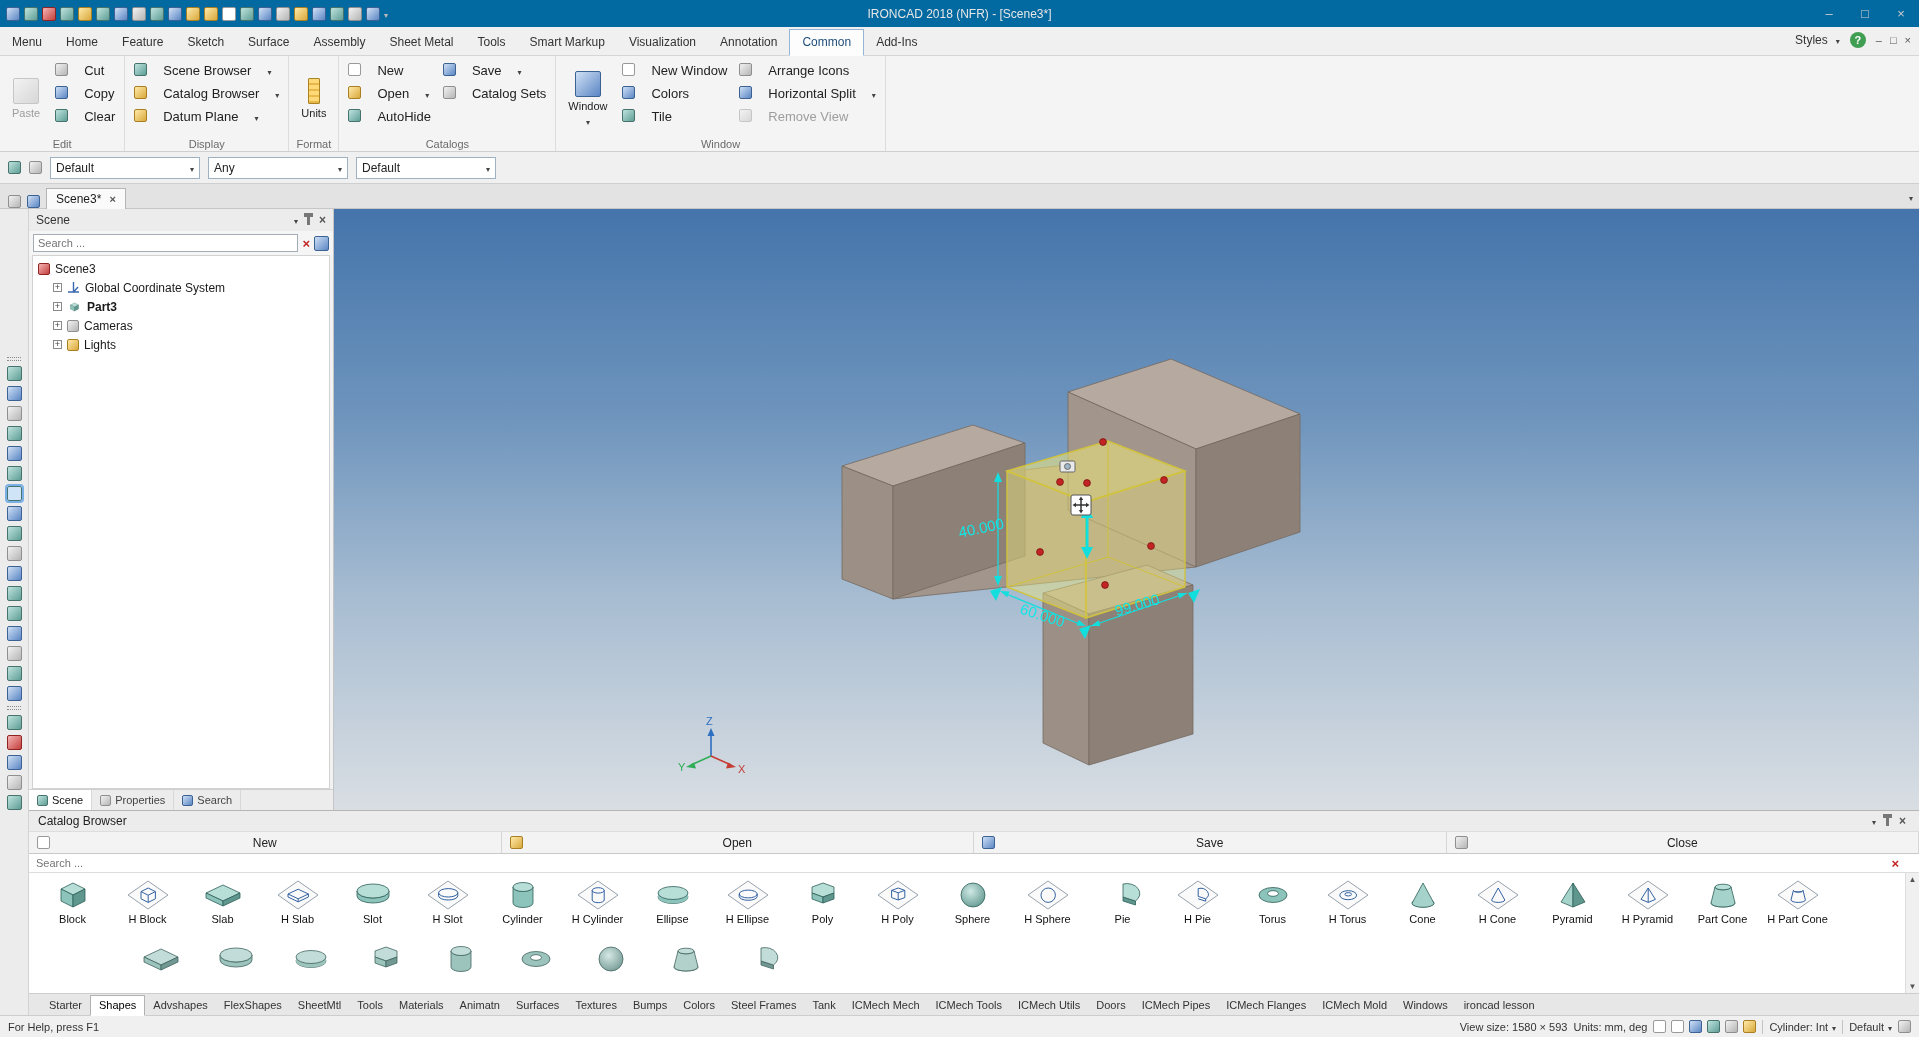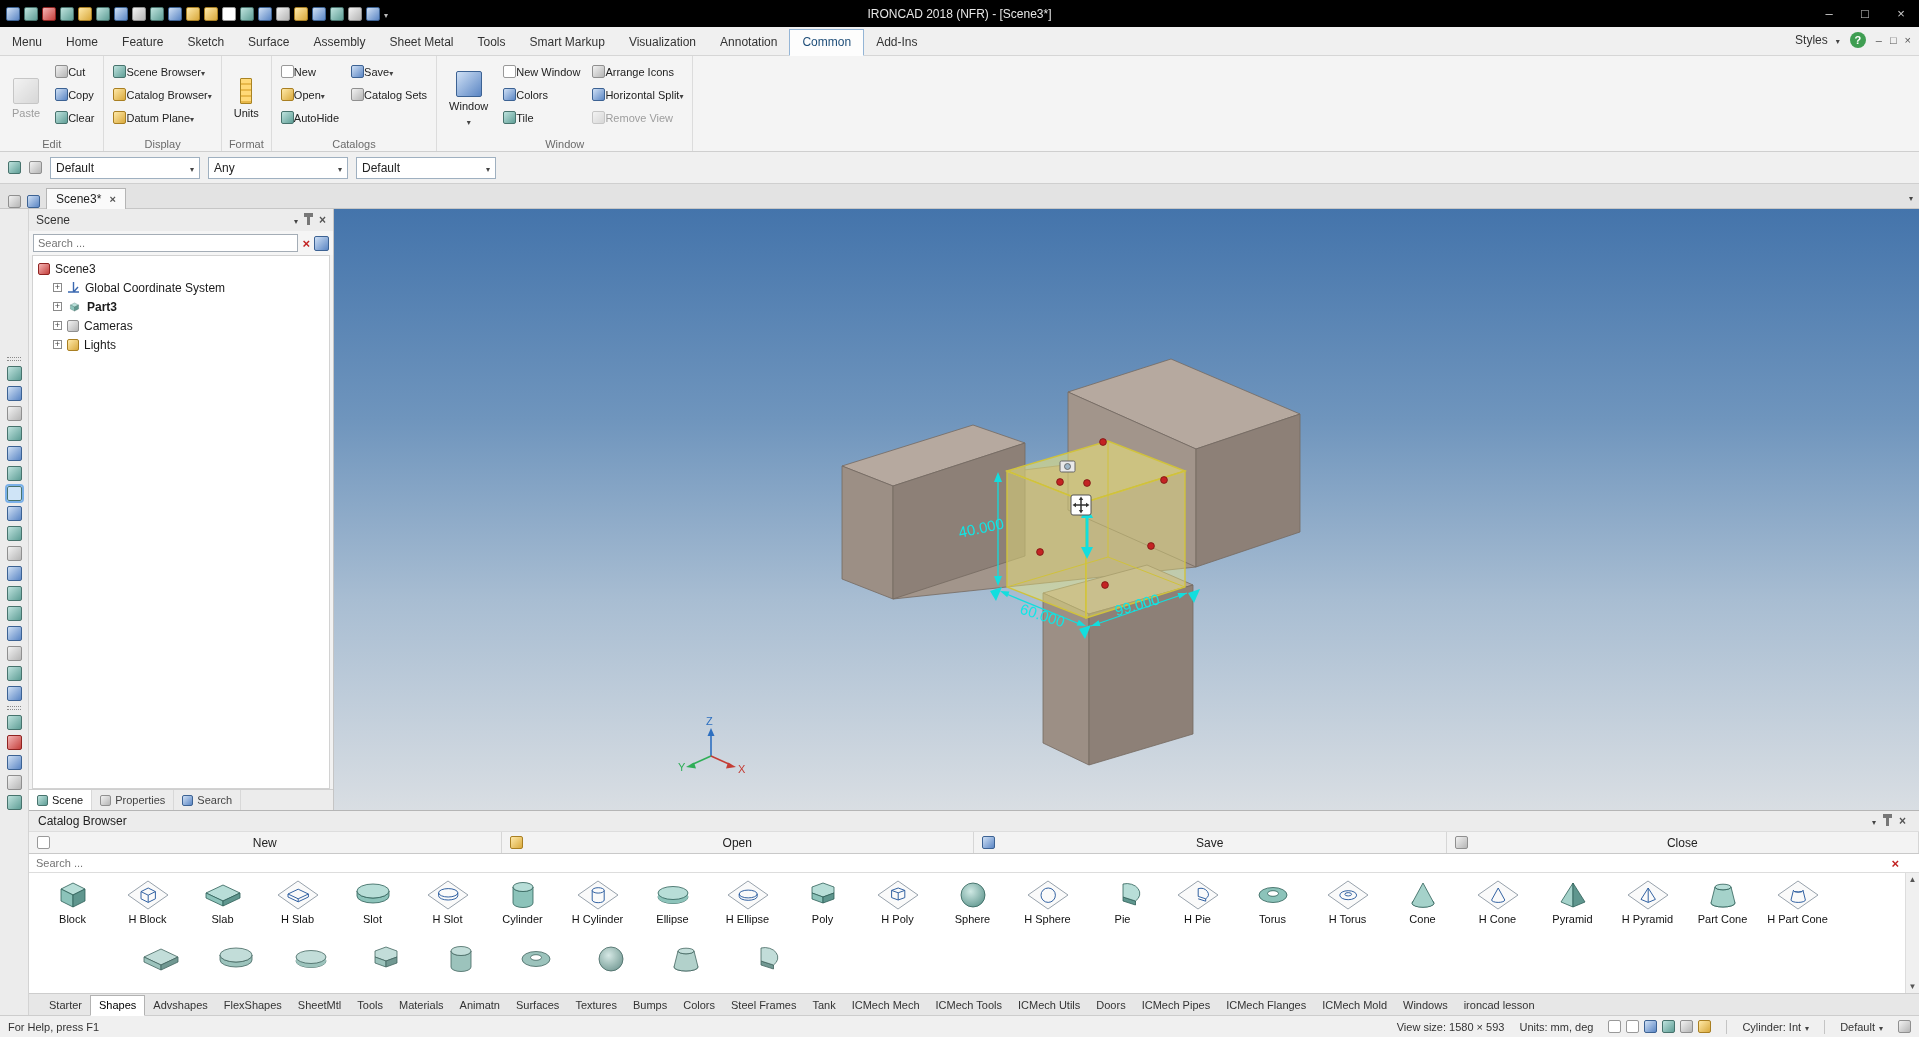--- a/index.html
+++ b/index.html
@@ -9,40 +9,40 @@
 .chip{width:13px;height:13px;border-radius:2px;flex:none;display:inline-block}
 .c-teal{background:linear-gradient(135deg,#bfe3de,#5f9e96);border:1px solid #47736d}
 .c-blue{background:linear-gradient(135deg,#cfe0f5,#5b86c4);border:1px solid #3c6293}
 .c-yellow{background:linear-gradient(135deg,#ffe9a8,#d9a93c);border:1px solid #a97f22}
 .c-gray{background:linear-gradient(135deg,#f2f2f2,#b5b5b5);border:1px solid #8f8f8f}
 .c-red{background:linear-gradient(135deg,#f5b5b5,#c4403c);border:1px solid #8f2321}
 .c-white{background:#fff;border:1px solid #999}.chip.xl{width:26px;height:26px}
 .arrow::after{content:"▾";font-size:8px;color:#444;line-height:1}
 .x-icon::after{content:"×";font-weight:bold;line-height:1}
 
-.titlebar{height:27px;background:#000000;display:flex;align-items:center;position:relative}
+.titlebar{height:27px;background:#0369a1;display:flex;align-items:center;position:relative}
 .qat{display:flex;gap:4px;padding-left:6px;align-items:center;z-index:2}
 .qat .chip{width:14px;height:14px}
 .qat .arrow::after{color:#bbb}
 .tb-title{position:absolute;left:0;right:0;text-align:center;color:#e6e6e6;font-size:12px}
 .win-controls{margin-left:auto;display:flex;z-index:2}
 .win-controls span{width:36px;height:27px;display:flex;align-items:center;justify-content:center;color:#cfcfcf;font-size:13px}
 
 .menubar{height:29px;background:#f0f0f0;display:flex;align-items:flex-end;border-bottom:1px solid #d6d6d6;position:relative}
 .mtab{padding:5px 12px 6px;font-size:12px;color:#333;white-space:nowrap}
 .mtab.sel{background:#fdfdfd;border:1px solid #94b5d6;border-bottom:1px solid #fdfdfd;color:#1f4e79;margin-bottom:-1px}
 .menu-right{position:absolute;right:8px;top:5px;display:flex;gap:10px;align-items:center;color:#333}
 .help-badge{width:16px;height:16px;border-radius:50%;background:#3f9e52;color:#fff;font-size:11px;display:flex;align-items:center;justify-content:center;font-weight:bold}
 .mini-wc{display:flex;gap:8px;color:#555;font-size:11px}
 
 .ribbon{height:96px;background:#f4f4f4;display:flex;border-bottom:1px solid #cfcfcf}
 .rgroup{display:flex;border-right:1px solid #dcdcdc;position:relative;padding:5px 6px 15px 6px;gap:6px}
 .glabel{position:absolute;bottom:1px;left:0;right:0;text-align:center;font-size:11px;color:#6b6b6b}
 .rcol{display:flex;flex-direction:column;justify-content:flex-start;gap:2px}
-.rbtn{display:flex;align-items:center;gap:0;font-size:11px;color:#222;padding:2px 3px;height:21px;white-space:nowrap;border-radius:2px}
+.rbtn{display:flex;gap:16px;font-size:13px;color:#222;padding:2px 3px;height:21px;white-space:nowrap;border-radius:2px}
 .rbtn.disabled{color:#9d9d9d}
 .rbtn.disabled .chip{opacity:.45}
 .bigbtn{display:flex;flex-direction:column;align-items:center;justify-content:center;gap:3px;font-size:11px;color:#222;padding:2px 6px;border-radius:2px}
 .bigbtn.disabled{color:#9d9d9d}.bigbtn.disabled .chip{opacity:.45}
 .ruler{width:12px;height:26px;background:repeating-linear-gradient(180deg,#ffd978 0 4px,#e8b84a 4px 6px);border:1px solid #a98322;border-radius:1px}
 
 .toolbar2{height:32px;background:#f0f0f0;display:flex;align-items:center;gap:8px;padding:0 8px;border-bottom:1px solid #cfcfcf}
 .tselect{height:22px;background:#fff;border:1px solid #9fb0c0;display:flex;align-items:center;justify-content:space-between;padding:0 5px;font-size:12px;color:#222}
 .w150{width:150px}.w140{width:140px}
 
@@ -97,21 +97,21 @@
 .shape-item svg{width:44px;height:34px}
 .slabel{font-size:11px;color:#111;margin-top:1px;white-space:nowrap}
 .row2{padding-left:88px;filter:grayscale(25%);opacity:.95}
 .row2 .shape-item{height:60px}
 .cb-scroll{position:absolute;right:0;top:0;bottom:0;width:14px;background:#f0f0f0;border-left:1px solid #ddd;display:flex;flex-direction:column;justify-content:space-between;align-items:center;font-size:8px;color:#555;padding:2px 0}
 .cb-tabs{height:22px;display:flex;align-items:flex-end;background:#e7e7e7;border-top:1px solid #cdcdcd;padding-left:12px}
 .cbtab{padding:3px 8px 4px;font-size:11px;color:#333;white-space:nowrap}
 .cbtab.sel{background:#fff;border:1px solid #b2b2b2;border-bottom:1px solid #fff;margin-bottom:-1px;color:#000}
 
 .statusbar{height:22px;background:#f0f0f0;border-top:1px solid #cdcdcd;display:flex;align-items:center;padding:0 8px;font-size:11px;color:#333}
-.sb-right{margin-left:auto;display:flex;align-items:center;gap:15px}
+.sb-right{margin-left:auto;display:flex;align-items:center;gap:6px}
 .sb-item{display:flex;align-items:center;gap:4px;white-space:nowrap}
 .sb-icons{display:flex;gap:5px;align-items:center}
 .sb-sep{width:1px;height:14px;background:#c4c4c4}
 </style>
 </head>
 <body>
 
 <svg width="0" height="0" style="position:absolute" aria-hidden="true">
 <defs>
 <radialGradient id="gSph" cx="40%" cy="35%" r="75%">

